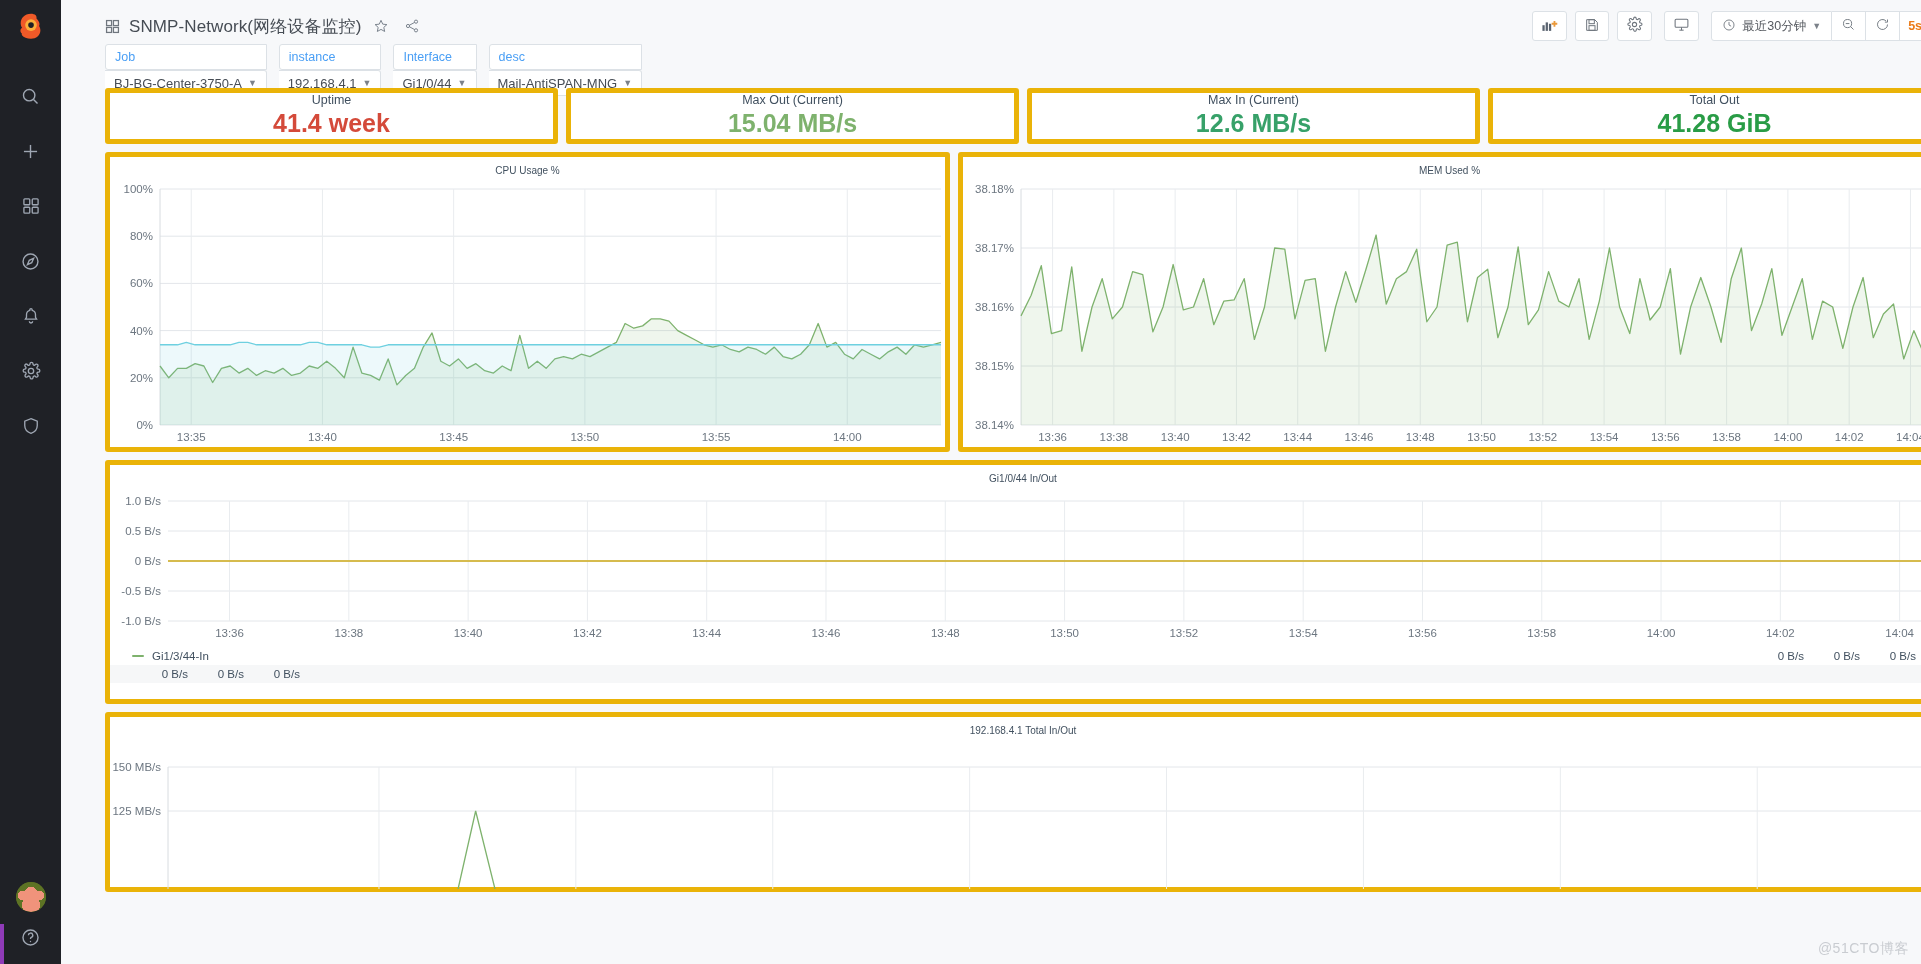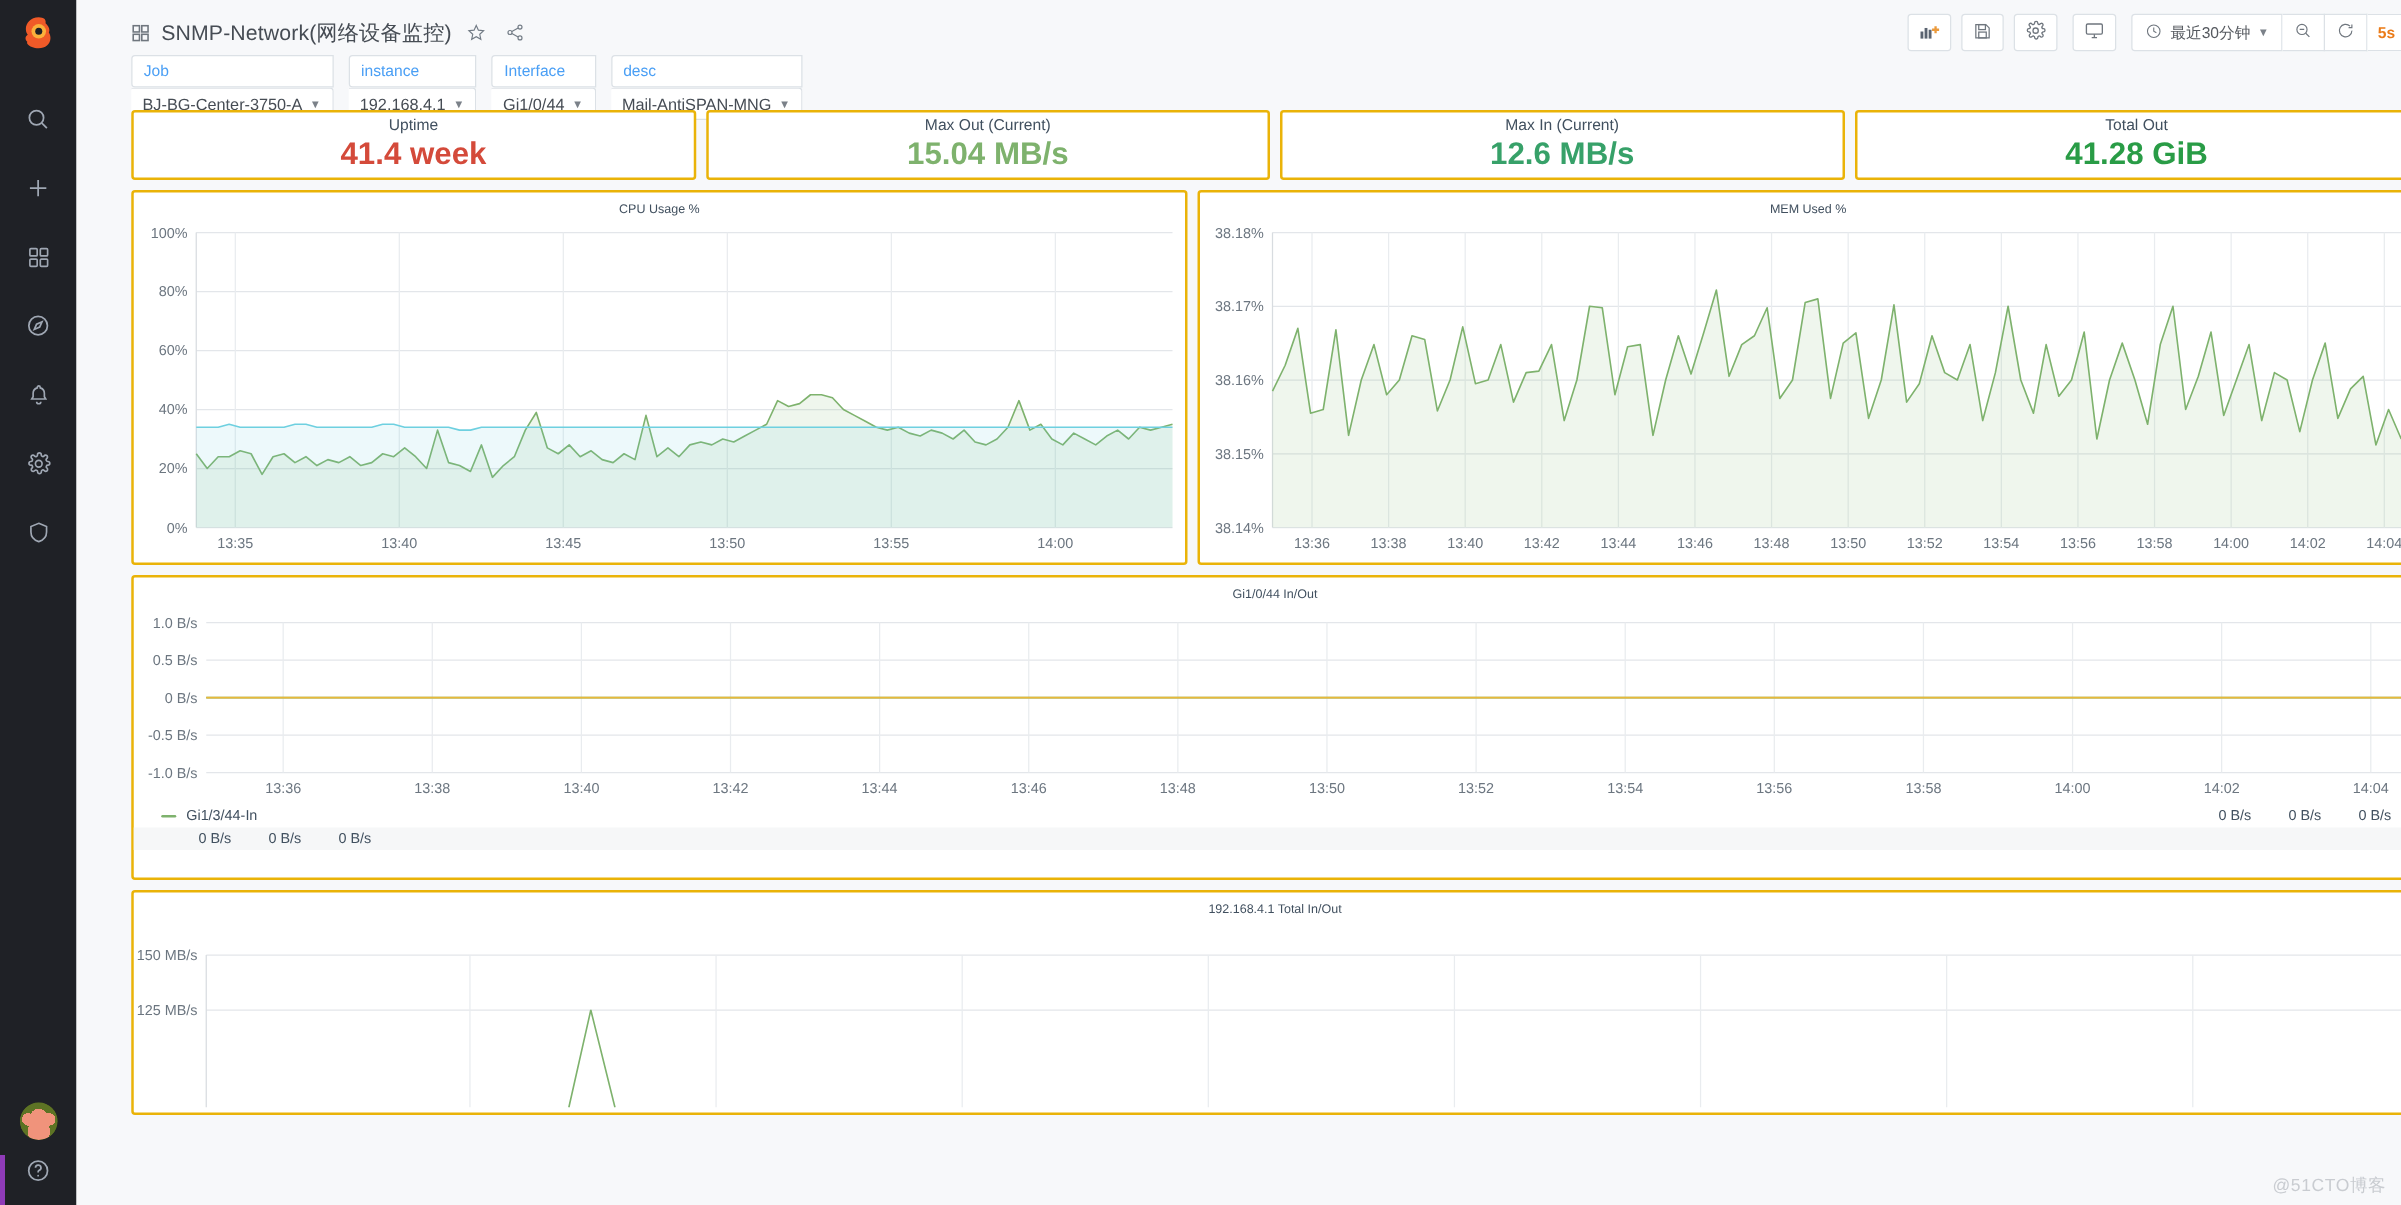--- a/index.html
+++ b/index.html
@@ -97,21 +97,21 @@
   .var-value {
     height: 26px; padding: 0 9px; display: flex; align-items: center; gap: 6px;
     background: #fff; border: 1px solid #dce1e6; border-left: none; border-radius: 0 3px 3px 0;
     font-size: 13px; color: #464c54; cursor: pointer; min-width: 60px;
   }
 
   
   .content { flex: 1; padding: 0 16px 0 16px; overflow: hidden; }
   .row { display: flex; gap: 8px; margin-bottom: 8px; }
   .panel {
-    background: #fff; border: 2px solid #eab308; border-radius: 3px;
+    background: #fff; border: 5px solid #eab308; border-radius: 3px;
     position: relative;
   }
 
   
   .stat-panel { flex: 1; height: 56px; display: flex; flex-direction: column; align-items: center; justify-content: center; }
   .stat-title { font-size: 12.5px; color: #41505f; line-height: 15px; }
   .stat-value { font-size: 25px; font-weight: bold; line-height: 32px; margin-top: -1px; }
   .stat-value.big { font-size: 30px; }
 
   

